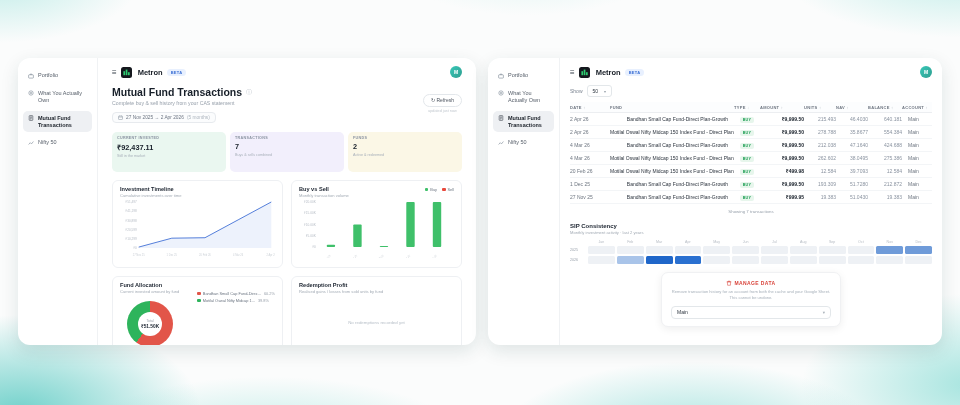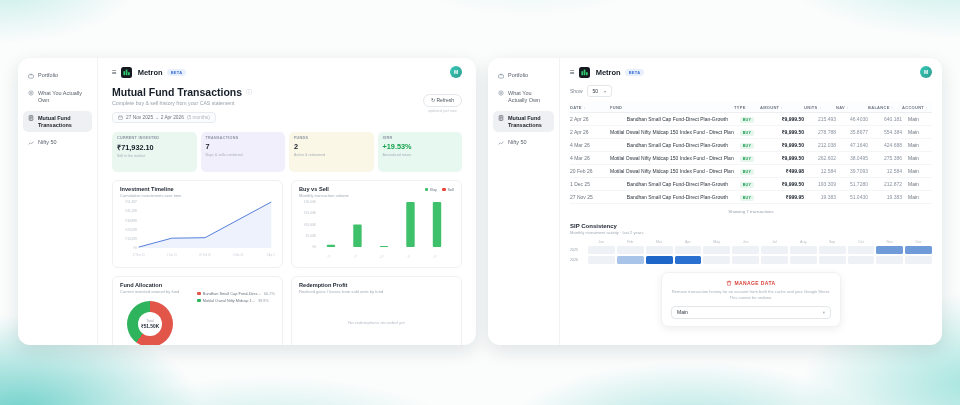--- a/index.html
+++ b/index.html
@@ -186,41 +186,36 @@
       <span class="refresh-btn">↻ Refresh</span>
       <div class="refresh-note">updated just now</div>
     </div>
 
     <div class="stats">
 
 
 
         <div class="stat" style="background: rgb(234, 247, 240);">
           <div class="lbl">CURRENT INVESTED</div>
-          <div class="val" style="color: rgb(22, 30, 40);">₹71,932.10</div>
+          <div class="val" style="color: rgb(22, 30, 40);">₹92,437.11</div>
           <div class="note">Still in the market</div>
         </div>
 
         <div class="stat" style="background: rgb(242, 239, 252);">
           <div class="lbl">TRANSACTIONS</div>
           <div class="val" style="color: rgb(22, 30, 40);">7</div>
           <div class="note">Buys &amp; sells combined</div>
         </div>
 
         <div class="stat" style="background: rgb(251, 247, 230);">
           <div class="lbl">FUNDS</div>
           <div class="val" style="color: rgb(22, 30, 40);">2</div>
           <div class="note">Active &amp; redeemed</div>
         </div>
 
-        <div class="stat" style="background: rgb(231, 248, 240);">
-          <div class="lbl">XIRR</div>
-          <div class="val" style="color: rgb(22, 163, 74);">+19.53%</div>
-          <div class="note">Annualised return</div>
-        </div>
       </div>
 
     <div class="cards-row">
       <div class="card">
         <div class="card-title">Investment Timeline</div>
         <div class="card-sub">Cumulative investments over time</div>
         <svg id="line-svg" width="100%" height="60" viewBox="0 0 166 60" preserveAspectRatio="none">
             <text x="18" y="51.2" text-anchor="end" font-size="3.4" fill="#b7bdc6">₹0</text>
             <text x="18" y="42.000357302367135" text-anchor="end" font-size="3.4" fill="#b7bdc6">₹10,299</text>
             <text x="18" y="32.79982134881644" text-anchor="end" font-size="3.4" fill="#b7bdc6">₹20,599</text>

